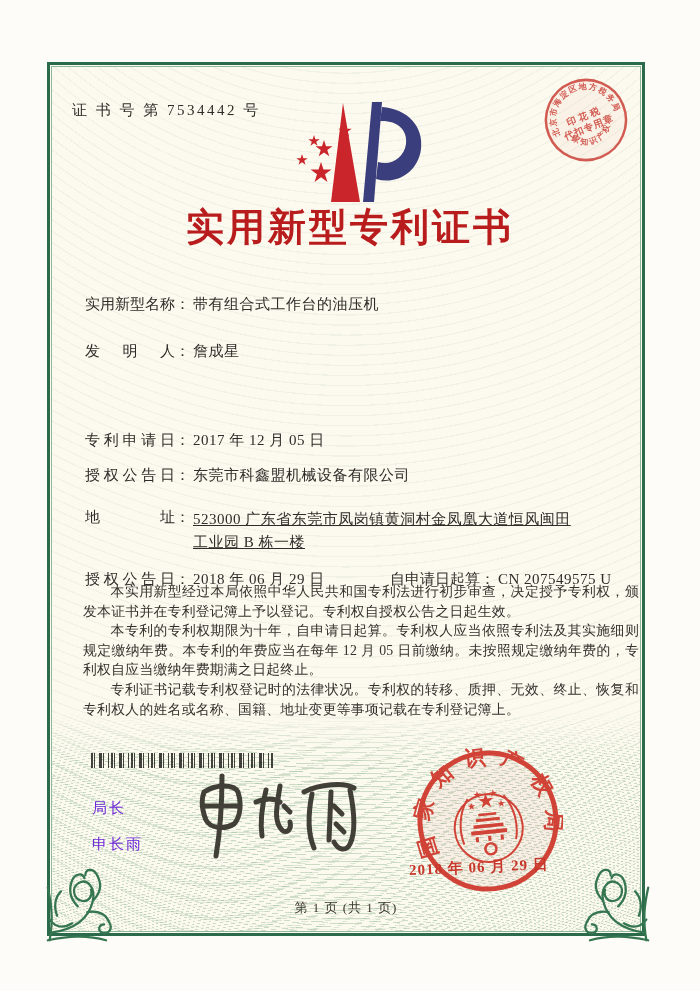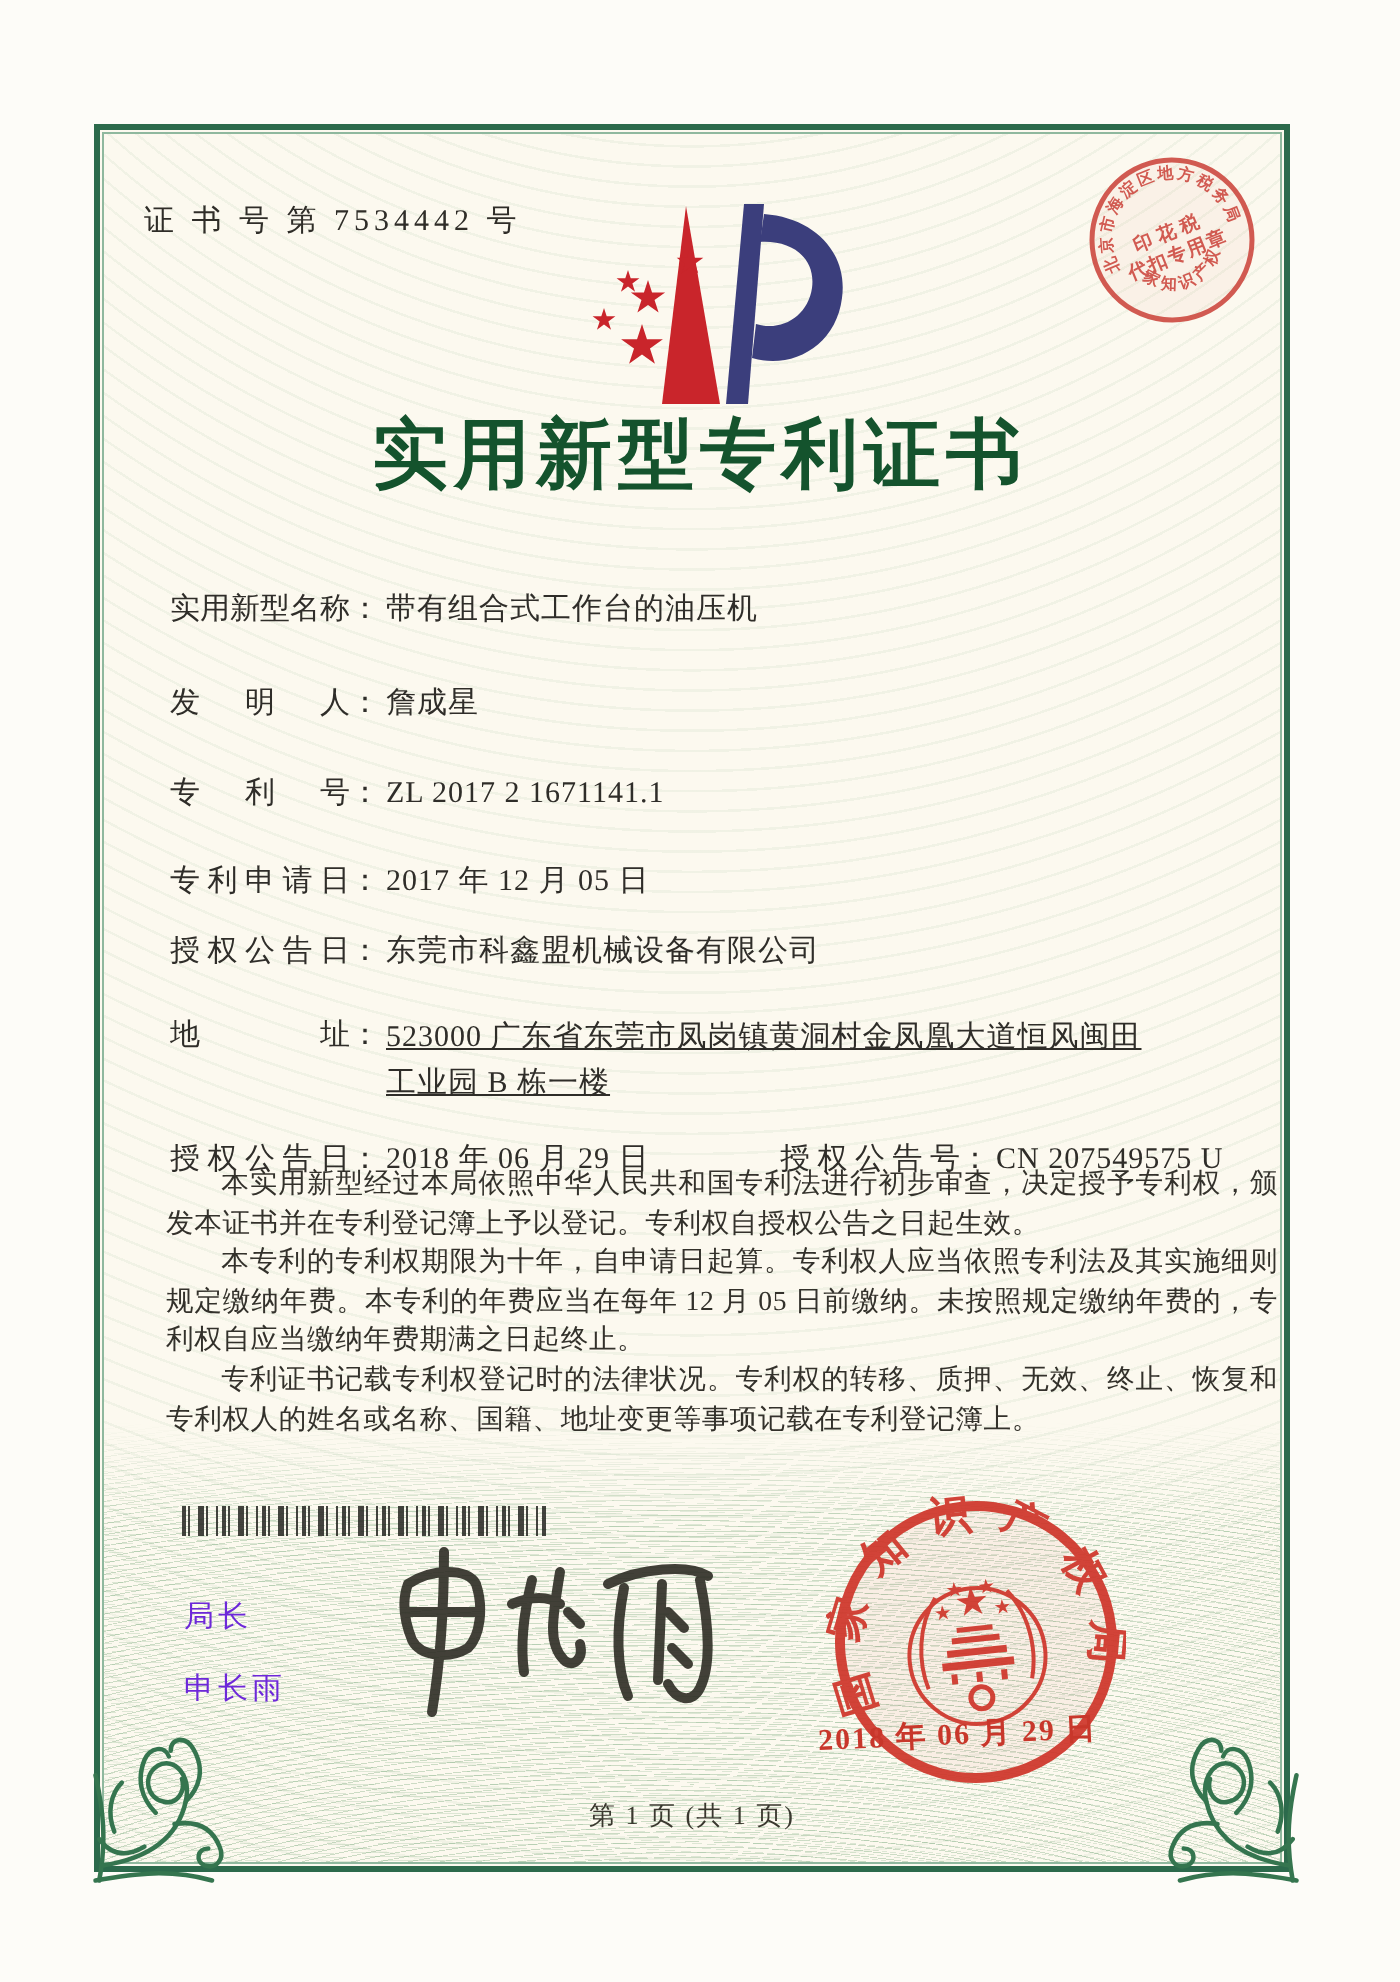--- a/index.html
+++ b/index.html
@@ -15,21 +15,21 @@
   .guilloche{position:absolute;left:2px;right:2px;bottom:2px;height:220px;
     background:
       repeating-radial-gradient(130% 150% at 50% 165%, rgba(114,164,118,.35) 0 1px, rgba(114,164,118,0) 1px 6px),
       repeating-radial-gradient(160% 130% at 28% 180%, rgba(114,164,118,.22) 0 1px, rgba(114,164,118,0) 1px 7px);
     -webkit-mask:linear-gradient(to top,#000 76%,transparent);
             mask:linear-gradient(to top,#000 76%,transparent);}
 
   
   .cert-no{left:72px;top:101px;font-size:15px;letter-spacing:2.5px;color:#2f2d28;}
   .logo{left:286px;top:100px;}
-  .title{left:0;right:0;top:202px;text-align:center;font-size:38px;font-weight:700;letter-spacing:3px;color:#14532d;}
+  .title{left:0;right:0;top:202px;text-align:center;font-size:38px;font-weight:700;letter-spacing:3px;color:#b91c1c;}
 
   
   .row{position:absolute;left:85px;font-size:15px;color:#2f2d29;white-space:nowrap;}
   .flabel{display:inline-block;width:90px;text-align:justify;text-align-last:justify;}
   .fvalue{margin-left:3px;letter-spacing:.5px;}
   .addr-val{display:inline-block;white-space:normal;width:452px;vertical-align:top;line-height:23px;margin-left:3px;letter-spacing:.5px;text-decoration:underline;}
   .grant-no{position:absolute;left:305px;top:0;white-space:nowrap;}
 
   
   .body-text{position:absolute;left:83px;width:556px;top:582px;font-size:13.8px;line-height:19.6px;text-align:justify;color:#33312b;letter-spacing:.3px;}
@@ -98,35 +98,32 @@
   </svg>
 
   <div class="abs title">实用新型专利证书</div>
 
   <div class="row" style="top:295px">
     <span class="flabel">实用新型名称</span><span>：</span><span class="fvalue">带有组合式工作台的油压机</span>
   </div>
   <div class="row" style="top:342px">
     <span class="flabel">发明人</span><span>：</span><span class="fvalue">詹成星</span>
   </div>
-  <div class="row" style="top:387px">
-    <span class="flabel">专利号</span><span>：</span><span class="fvalue">ZL 2017 2 1671141.1</span>
-  </div>
   <div class="row" style="top:431px">
     <span class="flabel">专利申请日</span><span>：</span><span class="fvalue">2017 年 12 月 05 日</span>
   </div>
   <div class="row" style="top:466px">
     <span class="flabel">授权公告日</span><span>：</span><span class="fvalue">东莞市科鑫盟机械设备有限公司</span>
   </div>
   <div class="row" style="top:508px">
     <span class="flabel">地址</span><span>：</span><span class="addr-val"><span>523000 广东省东莞市凤岗镇黄洞村金凤凰大道恒风闽田</span><div>工业园 B 栋一楼</div></span>
   </div>
   <div class="row" style="top:570px">
     <span class="flabel">授权公告日</span><span>：</span><span class="fvalue">2018 年 06 月 29 日</span>
-    <span class="grant-no"><span class="flabel">授权公告号</span><span>：</span><span class="fvalue">CN 207549575 U</span></span>
+    <span class="grant-no"><span class="flabel">自申请日起算</span><span>：</span><span class="fvalue">CN 207549575 U</span></span>
   </div>
 
   <div class="body-text">
     <p>本实用新型经过本局依照中华人民共和国专利法进行初步审查，决定授予专利权，颁发本证书并在专利登记簿上予以登记。专利权自授权公告之日起生效。</p>
     <p>本专利的专利权期限为十年，自申请日起算。专利权人应当依照专利法及其实施细则规定缴纳年费。本专利的年费应当在每年 12 月 05 日前缴纳。未按照规定缴纳年费的，专利权自应当缴纳年费期满之日起终止。</p>
     <p>专利证书记载专利权登记时的法律状况。专利权的转移、质押、无效、终止、恢复和专利权人的姓名或名称、国籍、地址变更等事项记载在专利登记簿上。</p>
   </div>
 
   <div class="barcode"></div>
 

